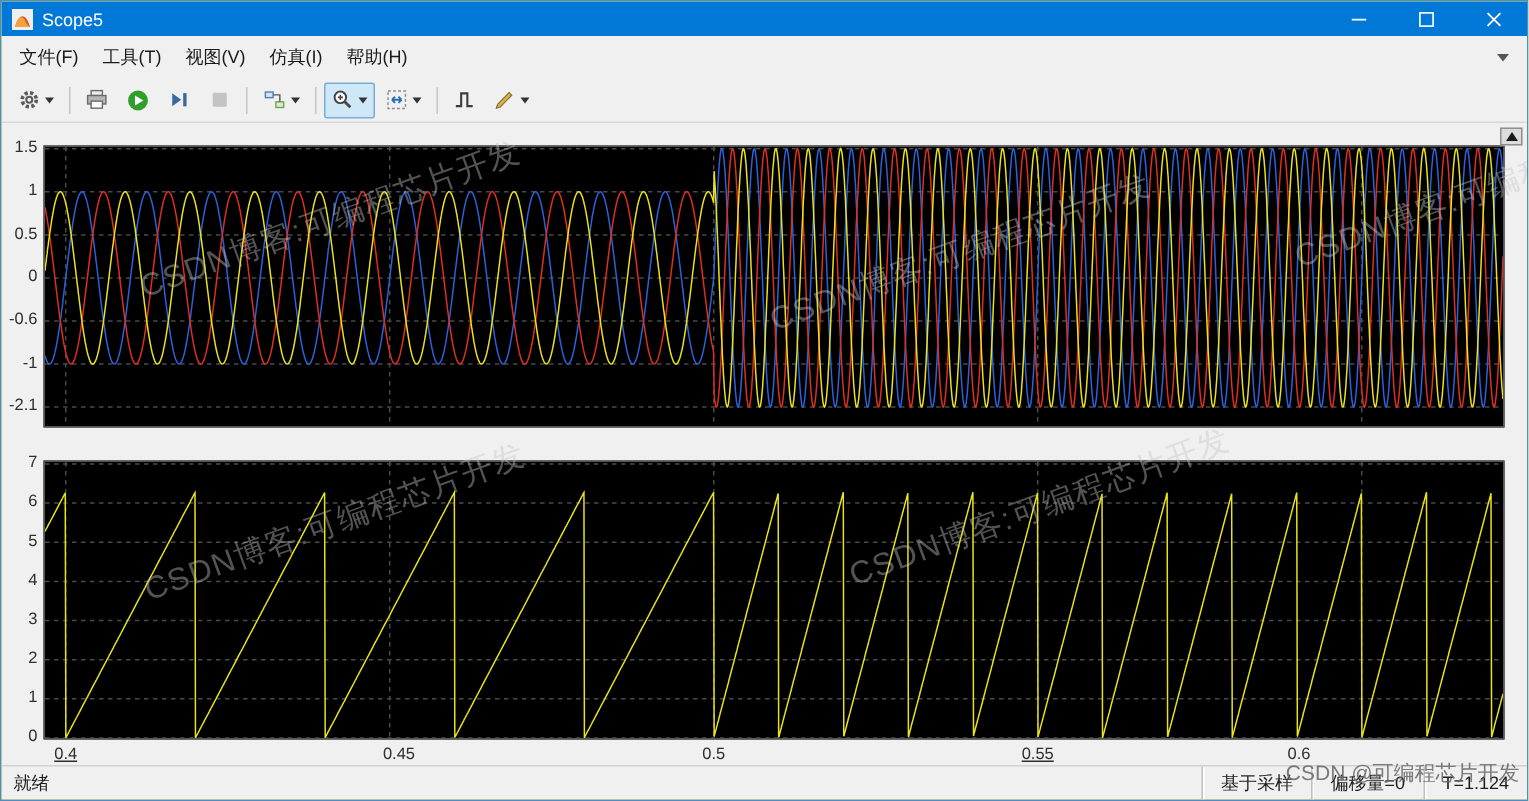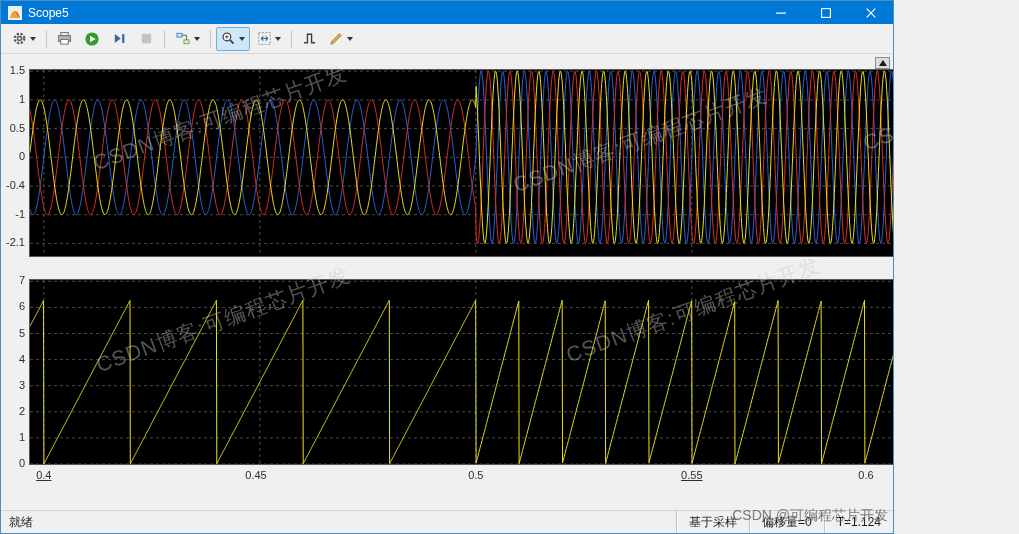--- a/index.html
+++ b/index.html
@@ -1,17 +1,17 @@
 <!DOCTYPE html>
 <html><head>
 <meta charset="utf-8">
 <style>
   html,body{margin:0;padding:0;}
   body{width:1019px;height:534px;font-family:"Liberation Sans",sans-serif;background:#f0f0f0;}
-  .window{position:relative;width:894px;height:534px;display:flex;flex-direction:column;background:#fde047;border:1px solid #4a90c4;overflow:hidden;box-sizing:border-box;}
+  .window{position:relative;width:1019px;height:534px;display:flex;flex-direction:column;background:#fde047;border:1px solid #4a90c4;overflow:hidden;box-sizing:border-box;}
   
   .titlebar{flex:0 0 23px;background:#0078d7;display:flex;align-items:center;color:#fff;}
   .app-icon{width:16px;height:16px;margin:0 5px 0 6px;display:flex;align-items:center;justify-content:center;}
   .title-text{font-size:12px;}
   .win-controls{margin-left:auto;display:flex;height:100%;}
   .win-btn{width:45px;height:100%;display:flex;align-items:center;justify-content:center;background:transparent;border:none;padding:0;cursor:pointer;}
   
   .menubar{flex:0 0 28px;display:flex;align-items:center;padding:0 4px;background:#f0f0f0;}
   .menu-item{font-size:12px;color:#1a1a1a;padding:4px 8px;cursor:default;}
   .menubar-chevron{margin-left:auto;margin-right:8px;width:0;height:0;border-left:4px solid transparent;border-right:4px solid transparent;border-top:5px solid #555;}
@@ -71,20 +71,28 @@
           </svg>
         </button>
       <button class="win-btn">
           <svg width="10" height="10" viewBox="0 0 10 10">
             <path d="M0.7 0.7 9.3 9.3 M9.3 0.7 0.7 9.3" stroke="#fff" stroke-width="1.2"></path>
           </svg>
         </button>
     </div>
   </div>
 
+  <div class="menubar">
+    <span class="menu-item">文件(F)</span>
+    <span class="menu-item">工具(T)</span>
+    <span class="menu-item">视图(V)</span>
+    <span class="menu-item">仿真(I)</span>
+    <span class="menu-item">帮助(H)</span>
+    <span class="menubar-chevron"></span>
+  </div>
 
   <div class="toolbar">
     <button class="tbtn">
       <svg width="15" height="15" viewBox="0 0 16 16">
           <circle cx="8" cy="8" r="5" fill="none" stroke="#5a5a5a" stroke-width="2.6" stroke-dasharray="2.3 1.7"></circle>
           <circle cx="8" cy="8" r="2.1" fill="none" stroke="#5a5a5a" stroke-width="1.5"></circle>
         </svg>
       <span class="drop-arrow"></span>
     </button>
     <span class="tsep"></span>
@@ -152,21 +160,21 @@
     </button>
   </div>
 
   <div class="scope-body">
     <div class="plot-wrap plot1">
       <div class="ylabels">
           <span class="ytick" style="top: 1.14815px;">1.5</span>
           <span class="ytick" style="top: 29.8519px;">1</span>
           <span class="ytick" style="top: 58.5556px;">0.5</span>
           <span class="ytick" style="top: 87.2593px;">0</span>
-          <span class="ytick" style="top: 115.963px;">-0.4</span>
+          <span class="ytick" style="top: 115.963px;">-0.6</span>
           <span class="ytick" style="top: 144.667px;">-1</span>
           <span class="ytick" style="top: 173.37px;">-2.1</span>
         </div>
       <div class="plot-canvas"><svg width="972" height="186" viewBox="0 0 972 186">
             <line x1="13.8" y1="0" x2="13.8" y2="186" stroke="#4a4a4a" stroke-width="1" stroke-dasharray="3 3"></line>
             <line x1="229.8" y1="0" x2="229.8" y2="186" stroke="#4a4a4a" stroke-width="1" stroke-dasharray="3 3"></line>
             <line x1="445.8" y1="0" x2="445.8" y2="186" stroke="#4a4a4a" stroke-width="1" stroke-dasharray="3 3"></line>
             <line x1="661.8" y1="0" x2="661.8" y2="186" stroke="#4a4a4a" stroke-width="1" stroke-dasharray="3 3"></line>
             <line x1="877.8" y1="0" x2="877.8" y2="186" stroke="#4a4a4a" stroke-width="1" stroke-dasharray="3 3"></line>
             <line x1="0" y1="1.1" x2="972" y2="1.1" stroke="#4a4a4a" stroke-width="1" stroke-dasharray="3 3"></line>
@@ -204,21 +212,21 @@
             <line x1="0" y1="79.6" x2="972" y2="79.6" stroke="#4a4a4a" stroke-width="1" stroke-dasharray="3 3"></line>
             <line x1="0" y1="105.7" x2="972" y2="105.7" stroke="#4a4a4a" stroke-width="1" stroke-dasharray="3 3"></line>
             <line x1="0" y1="131.8" x2="972" y2="131.8" stroke="#4a4a4a" stroke-width="1" stroke-dasharray="3 3"></line>
             <line x1="0" y1="157.9" x2="972" y2="157.9" stroke="#4a4a4a" stroke-width="1" stroke-dasharray="3 3"></line>
             <line x1="0" y1="184.0" x2="972" y2="184.0" stroke="#4a4a4a" stroke-width="1" stroke-dasharray="3 3"></line>
             <path d="M0.0,46.3L0.3,45.6L0.7,44.9L1.0,44.3L1.4,43.6L1.7,43.0L2.1,42.3L2.4,41.6L2.8,41.0L3.1,40.3L3.5,39.7L3.8,39.0L4.2,38.3L4.5,37.7L4.9,37.0L5.2,36.4L5.6,35.7L5.9,35.1L6.2,34.4L6.6,33.7L6.9,33.1L7.3,32.4L7.6,31.8L8.0,31.1L8.3,30.4L8.7,29.8L9.0,29.1L9.4,28.5L9.7,27.8L10.1,27.1L10.4,26.5L10.8,25.8L11.1,25.2L11.5,24.5L11.8,23.9L12.1,23.2L12.5,22.5L12.8,21.9L13.2,21.2L13.5,20.6L13.9,183.9L14.2,183.2L14.6,182.6L14.9,181.9L15.3,181.2L15.6,180.6L16.0,179.9L16.3,179.3L16.7,178.6L17.0,178.0L17.4,177.3L17.7,176.6L18.1,176.0L18.4,175.3L18.7,174.7L19.1,174.0L19.4,173.3L19.8,172.7L20.1,172.0L20.5,171.4L20.8,170.7L21.2,170.0L21.5,169.4L21.9,168.7L22.2,168.1L22.6,167.4L22.9,166.8L23.3,166.1L23.6,165.4L24.0,164.8L24.3,164.1L24.6,163.5L25.0,162.8L25.3,162.1L25.7,161.5L26.0,160.8L26.4,160.2L26.7,159.5L27.1,158.8L27.4,158.2L27.8,157.5L28.1,156.9L28.5,156.2L28.8,155.6L29.2,154.9L29.5,154.2L29.9,153.6L30.2,152.9L30.5,152.3L30.9,151.6L31.2,150.9L31.6,150.3L31.9,149.6L32.3,149.0L32.6,148.3L33.0,147.6L33.3,147.0L33.7,146.3L34.0,145.7L34.4,145.0L34.7,144.4L35.1,143.7L35.4,143.0L35.8,142.4L36.1,141.7L36.4,141.1L36.8,140.4L37.1,139.7L37.5,139.1L37.8,138.4L38.2,137.8L38.5,137.1L38.9,136.4L39.2,135.8L39.6,135.1L39.9,134.5L40.3,133.8L40.6,133.2L41.0,132.5L41.3,131.8L41.7,131.2L42.0,130.5L42.4,129.9L42.7,129.2L43.0,128.5L43.4,127.9L43.7,127.2L44.1,126.6L44.4,125.9L44.8,125.2L45.1,124.6L45.5,123.9L45.8,123.3L46.2,122.6L46.5,122.0L46.9,121.3L47.2,120.6L47.6,120.0L47.9,119.3L48.3,118.7L48.6,118.0L48.9,117.3L49.3,116.7L49.6,116.0L50.0,115.4L50.3,114.7L50.7,114.0L51.0,113.4L51.4,112.7L51.7,112.1L52.1,111.4L52.4,110.7L52.8,110.1L53.1,109.4L53.5,108.8L53.8,108.1L54.2,107.5L54.5,106.8L54.8,106.1L55.2,105.5L55.5,104.8L55.9,104.2L56.2,103.5L56.6,102.8L56.9,102.2L57.3,101.5L57.6,100.9L58.0,100.2L58.3,99.5L58.7,98.9L59.0,98.2L59.4,97.6L59.7,96.9L60.1,96.3L60.4,95.6L60.7,94.9L61.1,94.3L61.4,93.6L61.8,93.0L62.1,92.3L62.5,91.6L62.8,91.0L63.2,90.3L63.5,89.7L63.9,89.0L64.2,88.3L64.6,87.7L64.9,87.0L65.3,86.4L65.6,85.7L66.0,85.1L66.3,84.4L66.7,83.7L67.0,83.1L67.3,82.4L67.7,81.8L68.0,81.1L68.4,80.4L68.7,79.8L69.1,79.1L69.4,78.5L69.8,77.8L70.1,77.1L70.5,76.5L70.8,75.8L71.2,75.2L71.5,74.5L71.9,73.9L72.2,73.2L72.6,72.5L72.9,71.9L73.2,71.2L73.6,70.6L73.9,69.9L74.3,69.2L74.6,68.6L75.0,67.9L75.3,67.3L75.7,66.6L76.0,65.9L76.4,65.3L76.7,64.6L77.1,64.0L77.4,63.3L77.8,62.7L78.1,62.0L78.5,61.3L78.8,60.7L79.1,60.0L79.5,59.4L79.8,58.7L80.2,58.0L80.5,57.4L80.9,56.7L81.2,56.1L81.6,55.4L81.9,54.7L82.3,54.1L82.6,53.4L83.0,52.8L83.3,52.1L83.7,51.5L84.0,50.8L84.4,50.1L84.7,49.5L85.1,48.8L85.4,48.2L85.7,47.5L86.1,46.8L86.4,46.2L86.8,45.5L87.1,44.9L87.5,44.2L87.8,43.5L88.2,42.9L88.5,42.2L88.9,41.6L89.2,40.9L89.6,40.3L89.9,39.6L90.3,38.9L90.6,38.3L91.0,37.6L91.3,37.0L91.6,36.3L92.0,35.6L92.3,35.0L92.7,34.3L93.0,33.7L93.4,33.0L93.7,32.3L94.1,31.7L94.4,31.0L94.8,30.4L95.1,29.7L95.5,29.1L95.8,28.4L96.2,27.7L96.5,27.1L96.9,26.4L97.2,25.8L97.5,25.1L97.9,24.4L98.2,23.8L98.6,23.1L98.9,22.5L99.3,21.8L99.6,21.1L100.0,20.5L100.3,183.8L100.7,183.2L101.0,182.5L101.4,181.8L101.7,181.2L102.1,180.5L102.4,179.9L102.8,179.2L103.1,178.5L103.4,177.9L103.8,177.2L104.1,176.6L104.5,175.9L104.8,175.2L105.2,174.6L105.5,173.9L105.9,173.3L106.2,172.6L106.6,172.0L106.9,171.3L107.3,170.6L107.6,170.0L108.0,169.3L108.3,168.7L108.7,168.0L109.0,167.3L109.4,166.7L109.7,166.0L110.0,165.4L110.4,164.7L110.7,164.0L111.1,163.4L111.4,162.7L111.8,162.1L112.1,161.4L112.5,160.7L112.8,160.1L113.2,159.4L113.5,158.8L113.9,158.1L114.2,157.5L114.6,156.8L114.9,156.1L115.3,155.5L115.6,154.8L115.9,154.2L116.3,153.5L116.6,152.8L117.0,152.2L117.3,151.5L117.7,150.9L118.0,150.2L118.4,149.5L118.7,148.9L119.1,148.2L119.4,147.6L119.8,146.9L120.1,146.3L120.5,145.6L120.8,144.9L121.2,144.3L121.5,143.6L121.8,143.0L122.2,142.3L122.5,141.6L122.9,141.0L123.2,140.3L123.6,139.7L123.9,139.0L124.3,138.3L124.6,137.7L125.0,137.0L125.3,136.4L125.7,135.7L126.0,135.1L126.4,134.4L126.7,133.7L127.1,133.1L127.4,132.4L127.7,131.8L128.1,131.1L128.4,130.4L128.8,129.8L129.1,129.1L129.5,128.5L129.8,127.8L130.2,127.1L130.5,126.5L130.9,125.8L131.2,125.2L131.6,124.5L131.9,123.9L132.3,123.2L132.6,122.5L133.0,121.9L133.3,121.2L133.7,120.6L134.0,119.9L134.3,119.2L134.7,118.6L135.0,117.9L135.4,117.3L135.7,116.6L136.1,115.9L136.4,115.3L136.8,114.6L137.1,114.0L137.5,113.3L137.8,112.7L138.2,112.0L138.5,111.3L138.9,110.7L139.2,110.0L139.6,109.4L139.9,108.7L140.2,108.0L140.6,107.4L140.9,106.7L141.3,106.1L141.6,105.4L142.0,104.7L142.3,104.1L142.7,103.4L143.0,102.8L143.4,102.1L143.7,101.5L144.1,100.8L144.4,100.1L144.8,99.5L145.1,98.8L145.5,98.2L145.8,97.5L146.1,96.8L146.5,96.2L146.8,95.5L147.2,94.9L147.5,94.2L147.9,93.5L148.2,92.9L148.6,92.2L148.9,91.6L149.3,90.9L149.6,90.3L150.0,89.6L150.3,88.9L150.7,88.3L151.0,87.6L151.4,87.0L151.7,86.3L152.0,85.6L152.4,85.0L152.7,84.3L153.1,83.7L153.4,83.0L153.8,82.3L154.1,81.7L154.5,81.0L154.8,80.4L155.2,79.7L155.5,79.1L155.9,78.4L156.2,77.7L156.6,77.1L156.9,76.4L157.3,75.8L157.6,75.1L157.9,74.4L158.3,73.8L158.6,73.1L159.0,72.5L159.3,71.8L159.7,71.1L160.0,70.5L160.4,69.8L160.7,69.2L161.1,68.5L161.4,67.9L161.8,67.2L162.1,66.5L162.5,65.9L162.8,65.2L163.2,64.6L163.5,63.9L163.9,63.2L164.2,62.6L164.5,61.9L164.9,61.3L165.2,60.6L165.6,59.9L165.9,59.3L166.3,58.6L166.6,58.0L167.0,57.3L167.3,56.7L167.7,56.0L168.0,55.3L168.4,54.7L168.7,54.0L169.1,53.4L169.4,52.7L169.8,52.0L170.1,51.4L170.4,50.7L170.8,50.1L171.1,49.4L171.5,48.7L171.8,48.1L172.2,47.4L172.5,46.8L172.9,46.1L173.2,45.4L173.6,44.8L173.9,44.1L174.3,43.5L174.6,42.8L175.0,42.2L175.3,41.5L175.7,40.8L176.0,40.2L176.3,39.5L176.7,38.9L177.0,38.2L177.4,37.5L177.7,36.9L178.1,36.2L178.4,35.6L178.8,34.9L179.1,34.2L179.5,33.6L179.8,32.9L180.2,32.3L180.5,31.6L180.9,31.0L181.2,30.3L181.6,29.6L181.9,29.0L182.2,28.3L182.6,27.7L182.9,27.0L183.3,26.3L183.6,25.7L184.0,25.0L184.3,24.4L184.7,23.7L185.0,23.0L185.4,22.4L185.7,21.7L186.1,21.1L186.4,20.4L186.8,183.7L187.1,183.1L187.5,182.4L187.8,181.8L188.2,181.1L188.5,180.4L188.8,179.8L189.2,179.1L189.5,178.5L189.9,177.8L190.2,177.1L190.6,176.5L190.9,175.8L191.3,175.2L191.6,174.5L192.0,173.9L192.3,173.2L192.7,172.5L193.0,171.9L193.4,171.2L193.7,170.6L194.1,169.9L194.4,169.2L194.7,168.6L195.1,167.9L195.4,167.3L195.8,166.6L196.1,165.9L196.5,165.3L196.8,164.6L197.2,164.0L197.5,163.3L197.9,162.7L198.2,162.0L198.6,161.3L198.9,160.7L199.3,160.0L199.6,159.4L200.0,158.7L200.3,158.0L200.6,157.4L201.0,156.7L201.3,156.1L201.7,155.4L202.0,154.7L202.4,154.1L202.7,153.4L203.1,152.8L203.4,152.1L203.8,151.5L204.1,150.8L204.5,150.1L204.8,149.5L205.2,148.8L205.5,148.2L205.9,147.5L206.2,146.8L206.5,146.2L206.9,145.5L207.2,144.9L207.6,144.2L207.9,143.5L208.3,142.9L208.6,142.2L209.0,141.6L209.3,140.9L209.7,140.3L210.0,139.6L210.4,138.9L210.7,138.3L211.1,137.6L211.4,137.0L211.8,136.3L212.1,135.6L212.5,135.0L212.8,134.3L213.1,133.7L213.5,133.0L213.8,132.3L214.2,131.7L214.5,131.0L214.9,130.4L215.2,129.7L215.6,129.1L215.9,128.4L216.3,127.7L216.6,127.1L217.0,126.4L217.3,125.8L217.7,125.1L218.0,124.4L218.4,123.8L218.7,123.1L219.0,122.5L219.4,121.8L219.7,121.1L220.1,120.5L220.4,119.8L220.8,119.2L221.1,118.5L221.5,117.9L221.8,117.2L222.2,116.5L222.5,115.9L222.9,115.2L223.2,114.6L223.6,113.9L223.9,113.2L224.3,112.6L224.6,111.9L224.9,111.3L225.3,110.6L225.6,109.9L226.0,109.3L226.3,108.6L226.7,108.0L227.0,107.3L227.4,106.7L227.7,106.0L228.1,105.3L228.4,104.7L228.8,104.0L229.1,103.4L229.5,102.7L229.8,102.0L230.2,101.4L230.5,100.7L230.9,100.1L231.2,99.4L231.5,98.7L231.9,98.1L232.2,97.4L232.6,96.8L232.9,96.1L233.3,95.4L233.6,94.8L234.0,94.1L234.3,93.5L234.7,92.8L235.0,92.2L235.4,91.5L235.7,90.8L236.1,90.2L236.4,89.5L236.8,88.9L237.1,88.2L237.4,87.5L237.8,86.9L238.1,86.2L238.5,85.6L238.8,84.9L239.2,84.2L239.5,83.6L239.9,82.9L240.2,82.3L240.6,81.6L240.9,81.0L241.3,80.3L241.6,79.6L242.0,79.0L242.3,78.3L242.7,77.7L243.0,77.0L243.3,76.3L243.7,75.7L244.0,75.0L244.4,74.4L244.7,73.7L245.1,73.0L245.4,72.4L245.8,71.7L246.1,71.1L246.5,70.4L246.8,69.8L247.2,69.1L247.5,68.4L247.9,67.8L248.2,67.1L248.6,66.5L248.9,65.8L249.2,65.1L249.6,64.5L249.9,63.8L250.3,63.2L250.6,62.5L251.0,61.8L251.3,61.2L251.7,60.5L252.0,59.9L252.4,59.2L252.7,58.6L253.1,57.9L253.4,57.2L253.8,56.6L254.1,55.9L254.5,55.3L254.8,54.6L255.2,53.9L255.5,53.3L255.8,52.6L256.2,52.0L256.5,51.3L256.9,50.6L257.2,50.0L257.6,49.3L257.9,48.7L258.3,48.0L258.6,47.4L259.0,46.7L259.3,46.0L259.7,45.4L260.0,44.7L260.4,44.1L260.7,43.4L261.1,42.7L261.4,42.1L261.7,41.4L262.1,40.8L262.4,40.1L262.8,39.4L263.1,38.8L263.5,38.1L263.8,37.5L264.2,36.8L264.5,36.2L264.9,35.5L265.2,34.8L265.6,34.2L265.9,33.5L266.3,32.9L266.6,32.2L267.0,31.5L267.3,30.9L267.6,30.2L268.0,29.6L268.3,28.9L268.7,28.2L269.0,27.6L269.4,26.9L269.7,26.3L270.1,25.6L270.4,25.0L270.8,24.3L271.1,23.6L271.5,23.0L271.8,22.3L272.2,21.7L272.5,21.0L272.9,20.3L273.2,183.7L273.5,183.0L273.9,182.3L274.2,181.7L274.6,181.0L274.9,180.4L275.3,179.7L275.6,179.1L276.0,178.4L276.3,177.7L276.7,177.1L277.0,176.4L277.4,175.8L277.7,175.1L278.1,174.4L278.4,173.8L278.8,173.1L279.1,172.5L279.4,171.8L279.8,171.1L280.1,170.5L280.5,169.8L280.8,169.2L281.2,168.5L281.5,167.9L281.9,167.2L282.2,166.5L282.6,165.9L282.9,165.2L283.3,164.6L283.6,163.9L284.0,163.2L284.3,162.6L284.7,161.9L285.0,161.3L285.4,160.6L285.7,159.9L286.0,159.3L286.4,158.6L286.7,158.0L287.1,157.3L287.4,156.7L287.8,156.0L288.1,155.3L288.5,154.7L288.8,154.0L289.2,153.4L289.5,152.7L289.9,152.0L290.2,151.4L290.6,150.7L290.9,150.1L291.3,149.4L291.6,148.7L291.9,148.1L292.3,147.4L292.6,146.8L293.0,146.1L293.3,145.4L293.7,144.8L294.0,144.1L294.4,143.5L294.7,142.8L295.1,142.2L295.4,141.5L295.8,140.8L296.1,140.2L296.5,139.5L296.8,138.9L297.2,138.2L297.5,137.5L297.8,136.9L298.2,136.2L298.5,135.6L298.9,134.9L299.2,134.2L299.6,133.6L299.9,132.9L300.3,132.3L300.6,131.6L301.0,131.0L301.3,130.3L301.7,129.6L302.0,129.0L302.4,128.3L302.7,127.7L303.1,127.0L303.4,126.3L303.7,125.7L304.1,125.0L304.4,124.4L304.8,123.7L305.1,123.0L305.5,122.4L305.8,121.7L306.2,121.1L306.5,120.4L306.9,119.8L307.2,119.1L307.6,118.4L307.9,117.8L308.3,117.1L308.6,116.5L309.0,115.8L309.3,115.1L309.7,114.5L310.0,113.8L310.3,113.2L310.7,112.5L311.0,111.8L311.4,111.2L311.7,110.5L312.1,109.9L312.4,109.2L312.8,108.6L313.1,107.9L313.5,107.2L313.8,106.6L314.2,105.9L314.5,105.3L314.9,104.6L315.2,103.9L315.6,103.3L315.9,102.6L316.2,102.0L316.6,101.3L316.9,100.6L317.3,100.0L317.6,99.3L318.0,98.7L318.3,98.0L318.7,97.4L319.0,96.7L319.4,96.0L319.7,95.4L320.1,94.7L320.4,94.1L320.8,93.4L321.1,92.7L321.5,92.1L321.8,91.4L322.1,90.8L322.5,90.1L322.8,89.4L323.2,88.8L323.5,88.1L323.9,87.5L324.2,86.8L324.6,86.2L324.9,85.5L325.3,84.8L325.6,84.2L326.0,83.5L326.3,82.9L326.7,82.2L327.0,81.5L327.4,80.9L327.7,80.2L328.0,79.6L328.4,78.9L328.7,78.2L329.1,77.6L329.4,76.9L329.8,76.3L330.1,75.6L330.5,75.0L330.8,74.3L331.2,73.6L331.5,73.0L331.9,72.3L332.2,71.7L332.6,71.0L332.9,70.3L333.3,69.7L333.6,69.0L334.0,68.4L334.3,67.7L334.6,67.0L335.0,66.4L335.3,65.7L335.7,65.1L336.0,64.4L336.4,63.8L336.7,63.1L337.1,62.4L337.4,61.8L337.8,61.1L338.1,60.5L338.5,59.8L338.8,59.1L339.2,58.5L339.5,57.8L339.9,57.2L340.2,56.5L340.5,55.8L340.9,55.2L341.2,54.5L341.6,53.9L341.9,53.2L342.3,52.6L342.6,51.9L343.0,51.2L343.3,50.6L343.7,49.9L344.0,49.3L344.4,48.6L344.7,47.9L345.1,47.3L345.4,46.6L345.8,46.0L346.1,45.3L346.4,44.6L346.8,44.0L347.1,43.3L347.5,42.7L347.8,42.0L348.2,41.4L348.5,40.7L348.9,40.0L349.2,39.4L349.6,38.7L349.9,38.1L350.3,37.4L350.6,36.7L351.0,36.1L351.3,35.4L351.7,34.8L352.0,34.1L352.4,33.4L352.7,32.8L353.0,32.1L353.4,31.5L353.7,30.8L354.1,30.1L354.4,29.5L354.8,28.8L355.1,28.2L355.5,27.5L355.8,26.9L356.2,26.2L356.5,25.5L356.9,24.9L357.2,24.2L357.6,23.6L357.9,22.9L358.3,22.2L358.6,21.6L358.9,20.9L359.3,20.3L359.6,183.6L360.0,182.9L360.3,182.3L360.7,181.6L361.0,181.0L361.4,180.3L361.7,179.6L362.1,179.0L362.4,178.3L362.8,177.7L363.1,177.0L363.5,176.3L363.8,175.7L364.2,175.0L364.5,174.4L364.8,173.7L365.2,173.0L365.5,172.4L365.9,171.7L366.2,171.1L366.6,170.4L366.9,169.8L367.3,169.1L367.6,168.4L368.0,167.8L368.3,167.1L368.7,166.5L369.0,165.8L369.4,165.1L369.7,164.5L370.1,163.8L370.4,163.2L370.7,162.5L371.1,161.8L371.4,161.2L371.8,160.5L372.1,159.9L372.5,159.2L372.8,158.6L373.2,157.9L373.5,157.2L373.9,156.6L374.2,155.9L374.6,155.3L374.9,154.6L375.3,153.9L375.6,153.3L376.0,152.6L376.3,152.0L376.7,151.3L377.0,150.6L377.3,150.0L377.7,149.3L378.0,148.7L378.4,148.0L378.7,147.4L379.1,146.7L379.4,146.0L379.8,145.4L380.1,144.7L380.5,144.1L380.8,143.4L381.2,142.7L381.5,142.1L381.9,141.4L382.2,140.8L382.6,140.1L382.9,139.4L383.2,138.8L383.6,138.1L383.9,137.5L384.3,136.8L384.6,136.2L385.0,135.5L385.3,134.8L385.7,134.2L386.0,133.5L386.4,132.9L386.7,132.2L387.1,131.5L387.4,130.9L387.8,130.2L388.1,129.6L388.5,128.9L388.8,128.2L389.1,127.6L389.5,126.9L389.8,126.3L390.2,125.6L390.5,125.0L390.9,124.3L391.2,123.6L391.6,123.0L391.9,122.3L392.3,121.7L392.6,121.0L393.0,120.3L393.3,119.7L393.7,119.0L394.0,118.4L394.4,117.7L394.7,117.0L395.0,116.4L395.4,115.7L395.7,115.1L396.1,114.4L396.4,113.8L396.8,113.1L397.1,112.4L397.5,111.8L397.8,111.1L398.2,110.5L398.5,109.8L398.9,109.1L399.2,108.5L399.6,107.8L399.9,107.2L400.3,106.5L400.6,105.8L401.0,105.2L401.3,104.5L401.6,103.9L402.0,103.2L402.3,102.6L402.7,101.9L403.0,101.2L403.4,100.6L403.7,99.9L404.1,99.3L404.4,98.6L404.8,97.9L405.1,97.3L405.5,96.6L405.8,96.0L406.2,95.3L406.5,94.6L406.9,94.0L407.2,93.3L407.5,92.7L407.9,92.0L408.2,91.4L408.6,90.7L408.9,90.0L409.3,89.4L409.6,88.7L410.0,88.1L410.3,87.4L410.7,86.7L411.0,86.1L411.4,85.4L411.7,84.8L412.1,84.1L412.4,83.4L412.8,82.8L413.1,82.1L413.4,81.5L413.8,80.8L414.1,80.1L414.5,79.5L414.8,78.8L415.2,78.2L415.5,77.5L415.9,76.9L416.2,76.2L416.6,75.5L416.9,74.9L417.3,74.2L417.6,73.6L418.0,72.9L418.3,72.2L418.7,71.6L419.0,70.9L419.3,70.3L419.7,69.6L420.0,68.9L420.4,68.3L420.7,67.6L421.1,67.0L421.4,66.3L421.8,65.7L422.1,65.0L422.5,64.3L422.8,63.7L423.2,63.0L423.5,62.4L423.9,61.7L424.2,61.0L424.6,60.4L424.9,59.7L425.3,59.1L425.6,58.4L425.9,57.7L426.3,57.1L426.6,56.4L427.0,55.8L427.3,55.1L427.7,54.5L428.0,53.8L428.4,53.1L428.7,52.5L429.1,51.8L429.4,51.2L429.8,50.5L430.1,49.8L430.5,49.2L430.8,48.5L431.2,47.9L431.5,47.2L431.8,46.5L432.2,45.9L432.5,45.2L432.9,44.6L433.2,43.9L433.6,43.3L433.9,42.6L434.3,41.9L434.6,41.3L435.0,40.6L435.3,40.0L435.7,39.3L436.0,38.6L436.4,38.0L436.7,37.3L437.1,36.7L437.4,36.0L437.7,35.3L438.1,34.7L438.4,34.0L438.8,33.4L439.1,32.7L439.5,32.1L439.8,31.4L440.2,30.7L440.5,30.1L440.9,29.4L441.2,28.8L441.6,28.1L441.9,27.4L442.3,26.8L442.6,26.1L443.0,25.5L443.3,24.8L443.6,24.1L444.0,23.5L444.3,22.8L444.7,22.2L445.0,21.5L445.4,20.9L445.7,20.2L446.1,183.0L446.4,181.7L446.8,180.4L447.1,179.1L447.5,177.8L447.8,176.4L448.2,175.1L448.5,173.8L448.9,172.5L449.2,171.2L449.5,169.9L449.9,168.5L450.2,167.2L450.6,165.9L450.9,164.6L451.3,163.3L451.6,162.0L452.0,160.6L452.3,159.3L452.7,158.0L453.0,156.7L453.4,155.4L453.7,154.0L454.1,152.7L454.4,151.4L454.8,150.1L455.1,148.8L455.5,147.5L455.8,146.1L456.1,144.8L456.5,143.5L456.8,142.2L457.2,140.9L457.5,139.5L457.9,138.2L458.2,136.9L458.6,135.6L458.9,134.3L459.3,133.0L459.6,131.6L460.0,130.3L460.3,129.0L460.7,127.7L461.0,126.4L461.4,125.1L461.7,123.7L462.0,122.4L462.4,121.1L462.7,119.8L463.1,118.5L463.4,117.1L463.8,115.8L464.1,114.5L464.5,113.2L464.8,111.9L465.2,110.6L465.5,109.2L465.9,107.9L466.2,106.6L466.6,105.3L466.9,104.0L467.3,102.7L467.6,101.3L467.9,100.0L468.3,98.7L468.6,97.4L469.0,96.1L469.3,94.7L469.7,93.4L470.0,92.1L470.4,90.8L470.7,89.5L471.1,88.2L471.4,86.8L471.8,85.5L472.1,84.2L472.5,82.9L472.8,81.6L473.2,80.3L473.5,78.9L473.8,77.6L474.2,76.3L474.5,75.0L474.9,73.7L475.2,72.3L475.6,71.0L475.9,69.7L476.3,68.4L476.6,67.1L477.0,65.8L477.3,64.4L477.7,63.1L478.0,61.8L478.4,60.5L478.7,59.2L479.1,57.9L479.4,56.5L479.8,55.2L480.1,53.9L480.4,52.6L480.8,51.3L481.1,49.9L481.5,48.6L481.8,47.3L482.2,46.0L482.5,44.7L482.9,43.4L483.2,42.0L483.6,40.7L483.9,39.4L484.3,38.1L484.6,36.8L485.0,35.5L485.3,34.1L485.7,32.8L486.0,31.5L486.3,30.2L486.7,28.9L487.0,27.5L487.4,26.2L487.7,24.9L488.1,23.6L488.4,22.3L488.8,21.0L489.1,183.6L489.5,182.3L489.8,181.0L490.2,179.7L490.5,178.3L490.9,177.0L491.2,175.7L491.6,174.4L491.9,173.1L492.2,171.8L492.6,170.4L492.9,169.1L493.3,167.8L493.6,166.5L494.0,165.2L494.3,163.9L494.7,162.5L495.0,161.2L495.4,159.9L495.7,158.6L496.1,157.3L496.4,155.9L496.8,154.6L497.1,153.3L497.5,152.0L497.8,150.7L498.1,149.4L498.5,148.0L498.8,146.7L499.2,145.4L499.5,144.1L499.9,142.8L500.2,141.5L500.6,140.1L500.9,138.8L501.3,137.5L501.6,136.2L502.0,134.9L502.3,133.5L502.7,132.2L503.0,130.9L503.4,129.6L503.7,128.3L504.1,127.0L504.4,125.6L504.7,124.3L505.1,123.0L505.4,121.7L505.8,120.4L506.1,119.1L506.5,117.7L506.8,116.4L507.2,115.1L507.5,113.8L507.9,112.5L508.2,111.1L508.6,109.8L508.9,108.5L509.3,107.2L509.6,105.9L510.0,104.6L510.3,103.2L510.6,101.9L511.0,100.6L511.3,99.3L511.7,98.0L512.0,96.7L512.4,95.3L512.7,94.0L513.1,92.7L513.4,91.4L513.8,90.1L514.1,88.7L514.5,87.4L514.8,86.1L515.2,84.8L515.5,83.5L515.9,82.2L516.2,80.8L516.5,79.5L516.9,78.2L517.2,76.9L517.6,75.6L517.9,74.2L518.3,72.9L518.6,71.6L519.0,70.3L519.3,69.0L519.7,67.7L520.0,66.3L520.4,65.0L520.7,63.7L521.1,62.4L521.4,61.1L521.8,59.8L522.1,58.4L522.4,57.1L522.8,55.8L523.1,54.5L523.5,53.2L523.8,51.8L524.2,50.5L524.5,49.2L524.9,47.9L525.2,46.6L525.6,45.3L525.9,43.9L526.3,42.6L526.6,41.3L527.0,40.0L527.3,38.7L527.7,37.4L528.0,36.0L528.4,34.7L528.7,33.4L529.0,32.1L529.4,30.8L529.7,29.4L530.1,28.1L530.4,26.8L530.8,25.5L531.1,24.2L531.5,22.9L531.8,21.5L532.2,20.2L532.5,182.9L532.9,181.6L533.2,180.3L533.6,178.9L533.9,177.6L534.3,176.3L534.6,175.0L534.9,173.7L535.3,172.3L535.6,171.0L536.0,169.7L536.3,168.4L536.7,167.1L537.0,165.8L537.4,164.4L537.7,163.1L538.1,161.8L538.4,160.5L538.8,159.2L539.1,157.9L539.5,156.5L539.8,155.2L540.2,153.9L540.5,152.6L540.8,151.3L541.2,149.9L541.5,148.6L541.9,147.3L542.2,146.0L542.6,144.7L542.9,143.4L543.3,142.0L543.6,140.7L544.0,139.4L544.3,138.1L544.7,136.8L545.0,135.4L545.4,134.1L545.7,132.8L546.1,131.5L546.4,130.2L546.7,128.9L547.1,127.5L547.4,126.2L547.8,124.9L548.1,123.6L548.5,122.3L548.8,121.0L549.2,119.6L549.5,118.3L549.9,117.0L550.2,115.7L550.6,114.4L550.9,113.0L551.3,111.7L551.6,110.4L552.0,109.1L552.3,107.8L552.7,106.5L553.0,105.1L553.3,103.8L553.7,102.5L554.0,101.2L554.4,99.9L554.7,98.6L555.1,97.2L555.4,95.9L555.8,94.6L556.1,93.3L556.5,92.0L556.8,90.6L557.2,89.3L557.5,88.0L557.9,86.7L558.2,85.4L558.6,84.1L558.9,82.7L559.2,81.4L559.6,80.1L559.9,78.8L560.3,77.5L560.6,76.2L561.0,74.8L561.3,73.5L561.7,72.2L562.0,70.9L562.4,69.6L562.7,68.2L563.1,66.9L563.4,65.6L563.8,64.3L564.1,63.0L564.5,61.7L564.8,60.3L565.1,59.0L565.5,57.7L565.8,56.4L566.2,55.1L566.5,53.8L566.9,52.4L567.2,51.1L567.6,49.8L567.9,48.5L568.3,47.2L568.6,45.8L569.0,44.5L569.3,43.2L569.7,41.9L570.0,40.6L570.4,39.3L570.7,37.9L571.0,36.6L571.4,35.3L571.7,34.0L572.1,32.7L572.4,31.4L572.8,30.0L573.1,28.7L573.5,27.4L573.8,26.1L574.2,24.8L574.5,23.4L574.9,22.1L575.2,20.8L575.6,183.5L575.9,182.2L576.3,180.8L576.6,179.5L577.0,178.2L577.3,176.9L577.6,175.6L578.0,174.2L578.3,172.9L578.7,171.6L579.0,170.3L579.4,169.0L579.7,167.7L580.1,166.3L580.4,165.0L580.8,163.7L581.1,162.4L581.5,161.1L581.8,159.8L582.2,158.4L582.5,157.1L582.9,155.8L583.2,154.5L583.5,153.2L583.9,151.8L584.2,150.5L584.6,149.2L584.9,147.9L585.3,146.6L585.6,145.3L586.0,143.9L586.3,142.6L586.7,141.3L587.0,140.0L587.4,138.7L587.7,137.4L588.1,136.0L588.4,134.7L588.8,133.4L589.1,132.1L589.4,130.8L589.8,129.4L590.1,128.1L590.5,126.8L590.8,125.5L591.2,124.2L591.5,122.9L591.9,121.5L592.2,120.2L592.6,118.9L592.9,117.6L593.3,116.3L593.6,115.0L594.0,113.6L594.3,112.3L594.7,111.0L595.0,109.7L595.4,108.4L595.7,107.0L596.0,105.7L596.4,104.4L596.7,103.1L597.1,101.8L597.4,100.5L597.8,99.1L598.1,97.8L598.5,96.5L598.8,95.2L599.2,93.9L599.5,92.6L599.9,91.2L600.2,89.9L600.6,88.6L600.9,87.3L601.3,86.0L601.6,84.6L601.9,83.3L602.3,82.0L602.6,80.7L603.0,79.4L603.3,78.1L603.7,76.7L604.0,75.4L604.4,74.1L604.7,72.8L605.1,71.5L605.4,70.1L605.8,68.8L606.1,67.5L606.5,66.2L606.8,64.9L607.2,63.6L607.5,62.2L607.8,60.9L608.2,59.6L608.5,58.3L608.9,57.0L609.2,55.7L609.6,54.3L609.9,53.0L610.3,51.7L610.6,50.4L611.0,49.1L611.3,47.7L611.7,46.4L612.0,45.1L612.4,43.8L612.7,42.5L613.1,41.2L613.4,39.8L613.7,38.5L614.1,37.2L614.4,35.9L614.8,34.6L615.1,33.3L615.5,31.9L615.8,30.6L616.2,29.3L616.5,28.0L616.9,26.7L617.2,25.3L617.6,24.0L617.9,22.7L618.3,21.4L618.6,20.1L619.0,182.7L619.3,181.4L619.7,180.1L620.0,178.8L620.3,177.5L620.7,176.2L621.0,174.8L621.4,173.5L621.7,172.2L622.1,170.9L622.4,169.6L622.8,168.2L623.1,166.9L623.5,165.6L623.8,164.3L624.2,163.0L624.5,161.7L624.9,160.3L625.2,159.0L625.6,157.7L625.9,156.4L626.2,155.1L626.6,153.8L626.9,152.4L627.3,151.1L627.6,149.8L628.0,148.5L628.3,147.2L628.7,145.8L629.0,144.5L629.4,143.2L629.7,141.9L630.1,140.6L630.4,139.3L630.8,137.9L631.1,136.6L631.5,135.3L631.8,134.0L632.1,132.7L632.5,131.4L632.8,130.0L633.2,128.7L633.5,127.4L633.9,126.1L634.2,124.8L634.6,123.4L634.9,122.1L635.3,120.8L635.6,119.5L636.0,118.2L636.3,116.9L636.7,115.5L637.0,114.2L637.4,112.9L637.7,111.6L638.0,110.3L638.4,108.9L638.7,107.6L639.1,106.3L639.4,105.0L639.8,103.7L640.1,102.4L640.5,101.0L640.8,99.7L641.2,98.4L641.5,97.1L641.9,95.8L642.2,94.5L642.6,93.1L642.9,91.8L643.3,90.5L643.6,89.2L644.0,87.9L644.3,86.5L644.6,85.2L645.0,83.9L645.3,82.6L645.7,81.3L646.0,80.0L646.4,78.6L646.7,77.3L647.1,76.0L647.4,74.7L647.8,73.4L648.1,72.1L648.5,70.7L648.8,69.4L649.2,68.1L649.5,66.8L649.9,65.5L650.2,64.1L650.5,62.8L650.9,61.5L651.2,60.2L651.6,58.9L651.9,57.6L652.3,56.2L652.6,54.9L653.0,53.6L653.3,52.3L653.7,51.0L654.0,49.7L654.4,48.3L654.7,47.0L655.1,45.7L655.4,44.4L655.8,43.1L656.1,41.7L656.4,40.4L656.8,39.1L657.1,37.8L657.5,36.5L657.8,35.2L658.2,33.8L658.5,32.5L658.9,31.2L659.2,29.9L659.6,28.6L659.9,27.3L660.3,25.9L660.6,24.6L661.0,23.3L661.3,22.0L661.7,20.7L662.0,183.3L662.3,182.0L662.7,180.7L663.0,179.4L663.4,178.1L663.7,176.7L664.1,175.4L664.4,174.1L664.8,172.8L665.1,171.5L665.5,170.1L665.8,168.8L666.2,167.5L666.5,166.2L666.9,164.9L667.2,163.6L667.6,162.2L667.9,160.9L668.3,159.6L668.6,158.3L668.9,157.0L669.3,155.7L669.6,154.3L670.0,153.0L670.3,151.7L670.7,150.4L671.0,149.1L671.4,147.7L671.7,146.4L672.1,145.1L672.4,143.8L672.8,142.5L673.1,141.2L673.5,139.8L673.8,138.5L674.2,137.2L674.5,135.9L674.8,134.6L675.2,133.3L675.5,131.9L675.9,130.6L676.2,129.3L676.6,128.0L676.9,126.7L677.3,125.3L677.6,124.0L678.0,122.7L678.3,121.4L678.7,120.1L679.0,118.8L679.4,117.4L679.7,116.1L680.1,114.8L680.4,113.5L680.7,112.2L681.1,110.9L681.4,109.5L681.8,108.2L682.1,106.9L682.5,105.6L682.8,104.3L683.2,102.9L683.5,101.6L683.9,100.3L684.2,99.0L684.6,97.7L684.9,96.4L685.3,95.0L685.6,93.7L686.0,92.4L686.3,91.1L686.6,89.8L687.0,88.5L687.3,87.1L687.7,85.8L688.0,84.5L688.4,83.2L688.7,81.9L689.1,80.5L689.4,79.2L689.8,77.9L690.1,76.6L690.5,75.3L690.8,74.0L691.2,72.6L691.5,71.3L691.9,70.0L692.2,68.7L692.6,67.4L692.9,66.1L693.2,64.7L693.6,63.4L693.9,62.1L694.3,60.8L694.6,59.5L695.0,58.1L695.3,56.8L695.7,55.5L696.0,54.2L696.4,52.9L696.7,51.6L697.1,50.2L697.4,48.9L697.8,47.6L698.1,46.3L698.5,45.0L698.8,43.6L699.1,42.3L699.5,41.0L699.8,39.7L700.2,38.4L700.5,37.1L700.9,35.7L701.2,34.4L701.6,33.1L701.9,31.8L702.3,30.5L702.6,29.2L703.0,27.8L703.3,26.5L703.7,25.2L704.0,23.9L704.4,22.6L704.7,21.2L705.0,183.9L705.4,182.6L705.7,181.3L706.1,180.0L706.4,178.6L706.8,177.3L707.1,176.0L707.5,174.7L707.8,173.4L708.2,172.1L708.5,170.7L708.9,169.4L709.2,168.1L709.6,166.8L709.9,165.5L710.3,164.1L710.6,162.8L710.9,161.5L711.3,160.2L711.6,158.9L712.0,157.6L712.3,156.2L712.7,154.9L713.0,153.6L713.4,152.3L713.7,151.0L714.1,149.7L714.4,148.3L714.8,147.0L715.1,145.7L715.5,144.4L715.8,143.1L716.2,141.7L716.5,140.4L716.8,139.1L717.2,137.8L717.5,136.5L717.9,135.2L718.2,133.8L718.6,132.5L718.9,131.2L719.3,129.9L719.6,128.6L720.0,127.3L720.3,125.9L720.7,124.6L721.0,123.3L721.4,122.0L721.7,120.7L722.1,119.3L722.4,118.0L722.8,116.7L723.1,115.4L723.4,114.1L723.8,112.8L724.1,111.4L724.5,110.1L724.8,108.8L725.2,107.5L725.5,106.2L725.9,104.8L726.2,103.5L726.6,102.2L726.9,100.9L727.3,99.6L727.6,98.3L728.0,96.9L728.3,95.6L728.7,94.3L729.0,93.0L729.3,91.7L729.7,90.4L730.0,89.0L730.4,87.7L730.7,86.4L731.1,85.1L731.4,83.8L731.8,82.4L732.1,81.1L732.5,79.8L732.8,78.5L733.2,77.2L733.5,75.9L733.9,74.5L734.2,73.2L734.6,71.9L734.9,70.6L735.2,69.3L735.6,68.0L735.9,66.6L736.3,65.3L736.6,64.0L737.0,62.7L737.3,61.4L737.7,60.0L738.0,58.7L738.4,57.4L738.7,56.1L739.1,54.8L739.4,53.5L739.8,52.1L740.1,50.8L740.5,49.5L740.8,48.2L741.1,46.9L741.5,45.6L741.8,44.2L742.2,42.9L742.5,41.6L742.9,40.3L743.2,39.0L743.6,37.6L743.9,36.3L744.3,35.0L744.6,33.7L745.0,32.4L745.3,31.1L745.7,29.7L746.0,28.4L746.4,27.1L746.7,25.8L747.1,24.5L747.4,23.2L747.7,21.8L748.1,20.5L748.4,183.2L748.8,181.9L749.1,180.5L749.5,179.2L749.8,177.9L750.2,176.6L750.5,175.3L750.9,174.0L751.2,172.6L751.6,171.3L751.9,170.0L752.3,168.7L752.6,167.4L753.0,166.0L753.3,164.7L753.6,163.4L754.0,162.1L754.3,160.8L754.7,159.5L755.0,158.1L755.4,156.8L755.7,155.5L756.1,154.2L756.4,152.9L756.8,151.6L757.1,150.2L757.5,148.9L757.8,147.6L758.2,146.3L758.5,145.0L758.9,143.6L759.2,142.3L759.5,141.0L759.9,139.7L760.2,138.4L760.6,137.1L760.9,135.7L761.3,134.4L761.6,133.1L762.0,131.8L762.3,130.5L762.7,129.2L763.0,127.8L763.4,126.5L763.7,125.2L764.1,123.9L764.4,122.6L764.8,121.2L765.1,119.9L765.4,118.6L765.8,117.3L766.1,116.0L766.5,114.7L766.8,113.3L767.2,112.0L767.5,110.7L767.9,109.4L768.2,108.1L768.6,106.8L768.9,105.4L769.3,104.1L769.6,102.8L770.0,101.5L770.3,100.2L770.7,98.8L771.0,97.5L771.4,96.2L771.7,94.9L772.0,93.6L772.4,92.3L772.7,90.9L773.1,89.6L773.4,88.3L773.8,87.0L774.1,85.7L774.5,84.4L774.8,83.0L775.2,81.7L775.5,80.4L775.9,79.1L776.2,77.8L776.6,76.4L776.9,75.1L777.3,73.8L777.6,72.5L777.9,71.2L778.3,69.9L778.6,68.5L779.0,67.2L779.3,65.9L779.7,64.6L780.0,63.3L780.4,62.0L780.7,60.6L781.1,59.3L781.4,58.0L781.8,56.7L782.1,55.4L782.5,54.0L782.8,52.7L783.2,51.4L783.5,50.1L783.8,48.8L784.2,47.5L784.5,46.1L784.9,44.8L785.2,43.5L785.6,42.2L785.9,40.9L786.3,39.5L786.6,38.2L787.0,36.9L787.3,35.6L787.7,34.3L788.0,33.0L788.4,31.6L788.7,30.3L789.1,29.0L789.4,27.7L789.7,26.4L790.1,25.1L790.4,23.7L790.8,22.4L791.1,21.1L791.5,183.8L791.8,182.4L792.2,181.1L792.5,179.8L792.9,178.5L793.2,177.2L793.6,175.9L793.9,174.5L794.3,173.2L794.6,171.9L795.0,170.6L795.3,169.3L795.7,168.0L796.0,166.6L796.3,165.3L796.7,164.0L797.0,162.7L797.4,161.4L797.7,160.0L798.1,158.7L798.4,157.4L798.8,156.1L799.1,154.8L799.5,153.5L799.8,152.1L800.2,150.8L800.5,149.5L800.9,148.2L801.2,146.9L801.6,145.6L801.9,144.2L802.2,142.9L802.6,141.6L802.9,140.3L803.3,139.0L803.6,137.6L804.0,136.3L804.3,135.0L804.7,133.7L805.0,132.4L805.4,131.1L805.7,129.7L806.1,128.4L806.4,127.1L806.8,125.8L807.1,124.5L807.5,123.2L807.8,121.8L808.1,120.5L808.5,119.2L808.8,117.9L809.2,116.6L809.5,115.2L809.9,113.9L810.2,112.6L810.6,111.3L810.9,110.0L811.3,108.7L811.6,107.3L812.0,106.0L812.3,104.7L812.7,103.4L813.0,102.1L813.4,100.7L813.7,99.4L814.1,98.1L814.4,96.8L814.7,95.5L815.1,94.2L815.4,92.8L815.8,91.5L816.1,90.2L816.5,88.9L816.8,87.6L817.2,86.3L817.5,84.9L817.9,83.6L818.2,82.3L818.6,81.0L818.9,79.7L819.3,78.3L819.6,77.0L820.0,75.7L820.3,74.4L820.6,73.1L821.0,71.8L821.3,70.4L821.7,69.1L822.0,67.8L822.4,66.5L822.7,65.2L823.1,63.9L823.4,62.5L823.8,61.2L824.1,59.9L824.5,58.6L824.8,57.3L825.2,55.9L825.5,54.6L825.9,53.3L826.2,52.0L826.5,50.7L826.9,49.4L827.2,48.0L827.6,46.7L827.9,45.4L828.3,44.1L828.6,42.8L829.0,41.5L829.3,40.1L829.7,38.8L830.0,37.5L830.4,36.2L830.7,34.9L831.1,33.5L831.4,32.2L831.8,30.9L832.1,29.6L832.4,28.3L832.8,27.0L833.1,25.6L833.5,24.3L833.8,23.0L834.2,21.7L834.5,20.4L834.9,183.0L835.2,181.7L835.6,180.4L835.9,179.1L836.3,177.8L836.6,176.4L837.0,175.1L837.3,173.8L837.7,172.5L838.0,171.2L838.4,169.9L838.7,168.5L839.0,167.2L839.4,165.9L839.7,164.6L840.1,163.3L840.4,162.0L840.8,160.6L841.1,159.3L841.5,158.0L841.8,156.7L842.2,155.4L842.5,154.0L842.9,152.7L843.2,151.4L843.6,150.1L843.9,148.8L844.3,147.5L844.6,146.1L844.9,144.8L845.3,143.5L845.6,142.2L846.0,140.9L846.3,139.5L846.7,138.2L847.0,136.9L847.4,135.6L847.7,134.3L848.1,133.0L848.4,131.6L848.8,130.3L849.1,129.0L849.5,127.7L849.8,126.4L850.2,125.1L850.5,123.7L850.8,122.4L851.2,121.1L851.5,119.8L851.9,118.5L852.2,117.1L852.6,115.8L852.9,114.5L853.3,113.2L853.6,111.9L854.0,110.6L854.3,109.2L854.7,107.9L855.0,106.6L855.4,105.3L855.7,104.0L856.1,102.7L856.4,101.3L856.7,100.0L857.1,98.7L857.4,97.4L857.8,96.1L858.1,94.7L858.5,93.4L858.8,92.1L859.2,90.8L859.5,89.5L859.9,88.2L860.2,86.8L860.6,85.5L860.9,84.2L861.3,82.9L861.6,81.6L862.0,80.3L862.3,78.9L862.7,77.6L863.0,76.3L863.3,75.0L863.7,73.7L864.0,72.3L864.4,71.0L864.7,69.7L865.1,68.4L865.4,67.1L865.8,65.8L866.1,64.4L866.5,63.1L866.8,61.8L867.2,60.5L867.5,59.2L867.9,57.9L868.2,56.5L868.6,55.2L868.9,53.9L869.2,52.6L869.6,51.3L869.9,49.9L870.3,48.6L870.6,47.3L871.0,46.0L871.3,44.7L871.7,43.4L872.0,42.0L872.4,40.7L872.7,39.4L873.1,38.1L873.4,36.8L873.8,35.5L874.1,34.1L874.5,32.8L874.8,31.5L875.1,30.2L875.5,28.9L875.8,27.5L876.2,26.2L876.5,24.9L876.9,23.6L877.2,22.3L877.6,21.0L877.9,183.6L878.3,182.3L878.6,181.0L879.0,179.7L879.3,178.3L879.7,177.0L880.0,175.7L880.4,174.4L880.7,173.1L881.0,171.8L881.4,170.4L881.7,169.1L882.1,167.8L882.4,166.5L882.8,165.2L883.1,163.9L883.5,162.5L883.8,161.2L884.2,159.9L884.5,158.6L884.9,157.3L885.2,155.9L885.6,154.6L885.9,153.3L886.3,152.0L886.6,150.7L887.0,149.4L887.3,148.0L887.6,146.7L888.0,145.4L888.3,144.1L888.7,142.8L889.0,141.5L889.4,140.1L889.7,138.8L890.1,137.5L890.4,136.2L890.8,134.9L891.1,133.5L891.5,132.2L891.8,130.9L892.2,129.6L892.5,128.3L892.9,127.0L893.2,125.6L893.5,124.3L893.9,123.0L894.2,121.7L894.6,120.4L894.9,119.1L895.3,117.7L895.6,116.4L896.0,115.1L896.3,113.8L896.7,112.5L897.0,111.1L897.4,109.8L897.7,108.5L898.1,107.2L898.4,105.9L898.8,104.6L899.1,103.2L899.4,101.9L899.8,100.6L900.1,99.3L900.5,98.0L900.8,96.7L901.2,95.3L901.5,94.0L901.9,92.7L902.2,91.4L902.6,90.1L902.9,88.7L903.3,87.4L903.6,86.1L904.0,84.8L904.3,83.5L904.7,82.2L905.0,80.8L905.3,79.5L905.7,78.2L906.0,76.9L906.4,75.6L906.7,74.2L907.1,72.9L907.4,71.6L907.8,70.3L908.1,69.0L908.5,67.7L908.8,66.3L909.2,65.0L909.5,63.7L909.9,62.4L910.2,61.1L910.6,59.8L910.9,58.4L911.3,57.1L911.6,55.8L911.9,54.5L912.3,53.2L912.6,51.8L913.0,50.5L913.3,49.2L913.7,47.9L914.0,46.6L914.4,45.3L914.7,43.9L915.1,42.6L915.4,41.3L915.8,40.0L916.1,38.7L916.5,37.4L916.8,36.0L917.2,34.7L917.5,33.4L917.8,32.1L918.2,30.8L918.5,29.4L918.9,28.1L919.2,26.8L919.6,25.5L919.9,24.2L920.3,22.9L920.6,21.5L921.0,20.2L921.3,182.9L921.7,181.6L922.0,180.3L922.4,178.9L922.7,177.6L923.1,176.3L923.4,175.0L923.7,173.7L924.1,172.3L924.4,171.0L924.8,169.7L925.1,168.4L925.5,167.1L925.8,165.8L926.2,164.4L926.5,163.1L926.9,161.8L927.2,160.5L927.6,159.2L927.9,157.9L928.3,156.5L928.6,155.2L929.0,153.9L929.3,152.6L929.6,151.3L930.0,149.9L930.3,148.6L930.7,147.3L931.0,146.0L931.4,144.7L931.7,143.4L932.1,142.0L932.4,140.7L932.8,139.4L933.1,138.1L933.5,136.8L933.8,135.4L934.2,134.1L934.5,132.8L934.9,131.5L935.2,130.2L935.6,128.9L935.9,127.5L936.2,126.2L936.6,124.9L936.9,123.6L937.3,122.3L937.6,121.0L938.0,119.6L938.3,118.3L938.7,117.0L939.0,115.7L939.4,114.4L939.7,113.0L940.1,111.7L940.4,110.4L940.8,109.1L941.1,107.8L941.5,106.5L941.8,105.1L942.1,103.8L942.5,102.5L942.8,101.2L943.2,99.9L943.5,98.6L943.9,97.2L944.2,95.9L944.6,94.6L944.9,93.3L945.3,92.0L945.6,90.6L946.0,89.3L946.3,88.0L946.7,86.7L947.0,85.4L947.4,84.1L947.7,82.7L948.0,81.4L948.4,80.1L948.7,78.8L949.1,77.5L949.4,76.2L949.8,74.8L950.1,73.5L950.5,72.2L950.8,70.9L951.2,69.6L951.5,68.2L951.9,66.9L952.2,65.6L952.6,64.3L952.9,63.0L953.3,61.7L953.6,60.3L953.9,59.0L954.3,57.7L954.6,56.4L955.0,55.1L955.3,53.8L955.7,52.4L956.0,51.1L956.4,49.8L956.7,48.5L957.1,47.2L957.4,45.8L957.8,44.5L958.1,43.2L958.5,41.9L958.8,40.6L959.2,39.3L959.5,37.9L959.9,36.6L960.2,35.3L960.5,34.0L960.9,32.7L961.2,31.4L961.6,30.0L961.9,28.7L962.3,27.4L962.6,26.1L963.0,24.8L963.3,23.4L963.7,22.1L964.0,20.8L964.4,183.5L964.7,182.2L965.1,180.8L965.4,179.5L965.8,178.2L966.1,176.9L966.4,175.6L966.8,174.2L967.1,172.9L967.5,171.6L967.8,170.3L968.2,169.0L968.5,167.7L968.9,166.3L969.2,165.0L969.6,163.7L969.9,162.4L970.3,161.1L970.6,159.8L971.0,158.4L971.3,157.1L971.7,155.8L972.0,154.5" fill="none" stroke="#eae31c" stroke-width="1"></path>
           </svg></div>
     </div>
     <div class="xlabels">
         <span class="xtick" style="left: 13.824px; text-decoration: underline;">0.4</span>
-        <span class="xtick" style="left: 226px;">0.45</span>
+        <span class="xtick" style="left: 236px;">0.45</span>
         <span class="xtick" style="left: 445.824px;">0.5</span>
         <span class="xtick" style="left: 661.824px; text-decoration: underline;">0.55</span>
         <span class="xtick" style="left: 836px;">0.6</span>
       </div>
     <button class="corner-btn">
         <span class="corner-tri"></span>
       </button>
 
     <span class="wm" style="left:85px;top:50px">CSDN博客:可编程芯片开发</span>
     <span class="wm" style="left:505px;top:72px">CSDN博客:可编程芯片开发</span>

